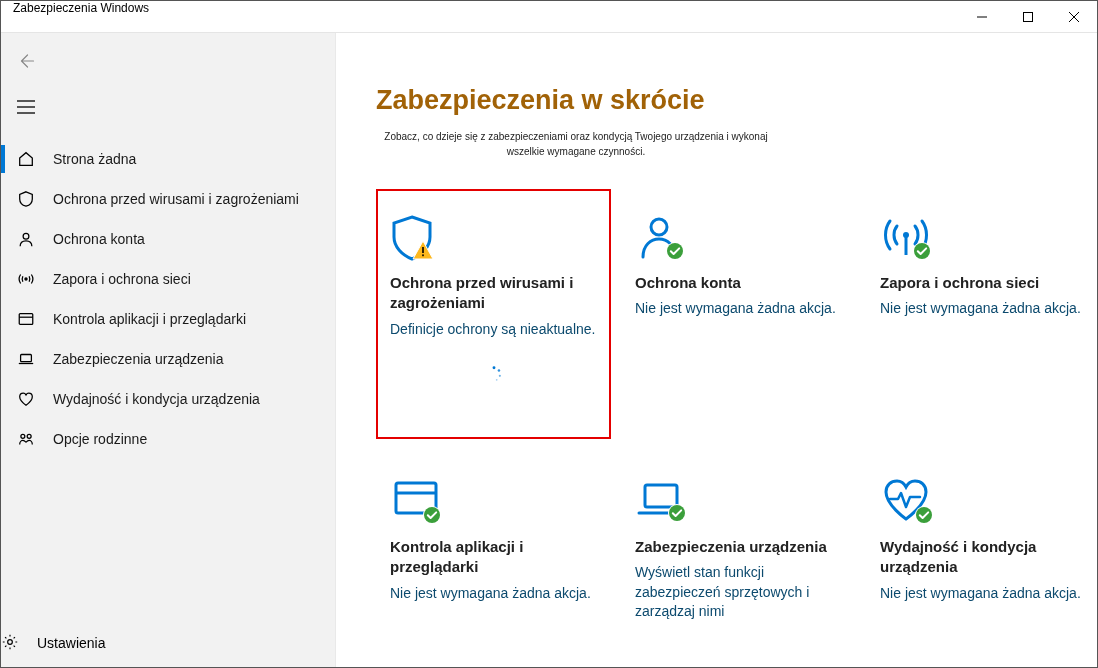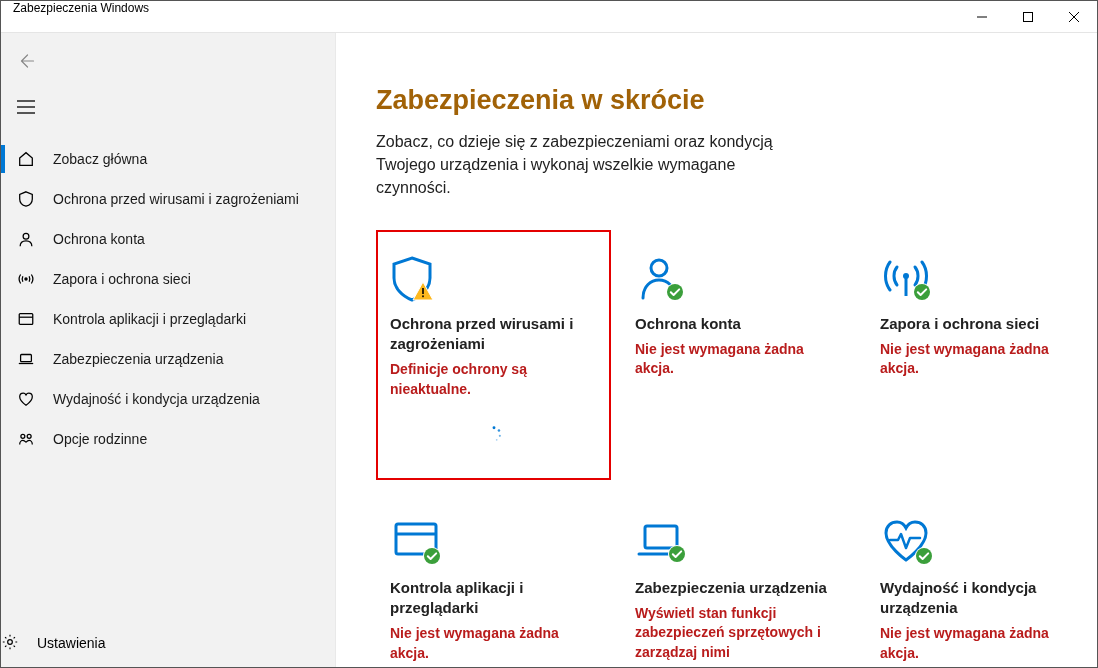--- a/index.html
+++ b/index.html
@@ -109,25 +109,26 @@
     overflow: auto;
     padding: 52px 40px 30px 40px;
   }
   .main h1 {
     font-weight: 600;
     font-size: 27px;
     color: #a16207;
     margin-bottom: 14px;
   }
   .subtitle {
-    font-size: 16px;
+    font-size: 10px;
     color: #222;
     max-width: 400px;
     line-height: 1.45;
     margin-bottom: 30px;
+    text-align: center;
   }
 
   .tiles {
     display: grid;
     grid-template-columns: repeat(3, 235px);
     column-gap: 10px;
     row-gap: 14px;
   }
   .tile {
     padding: 22px 14px 18px 14px;
@@ -146,23 +147,22 @@
   }
   .tile h3 {
     font-size: 15px;
     font-weight: 600;
     color: #222;
     margin-bottom: 6px;
     line-height: 1.35;
   }
   .tile .tile-sub {
     font-size: 14px;
-    color: #b91c1c;
+    color: #0c4a6e;
     line-height: 1.4;
-    font-weight: bold;
   }
   .tile .spinner {
     margin-top: 26px;
     text-align: center;
   }
   .spinner svg { width: 18px; height: 18px; }
 
   
   .settings-row {
     height: 48px;
@@ -241,21 +241,21 @@
       </div>
 
       <div class="nav">
 
         <div class="nav-item selected">
           <span class="nav-icon">
             <svg viewBox="0 0 20 20" fill="none" stroke="#000" stroke-width="1.4">
                 <path d="M3 9 L10 3 L17 9 V17 H3 Z"></path>
               </svg>
           </span>
-          <span class="nav-label">Zobacz główna</span>
+          <span class="nav-label">Strona żadna</span>
         </div>
 
         <div class="nav-item">
           <span class="nav-icon">
             <svg viewBox="0 0 20 20" fill="none" stroke="#000" stroke-width="1.4">
                 <path d="M10 2 L17 5 V10 C17 14 14 17 10 18 C6 17 3 14 3 10 V5 Z"></path>
               </svg>
           </span>
           <span class="nav-label">Ochrona przed wirusami i zagrożeniami</span>
         </div>

